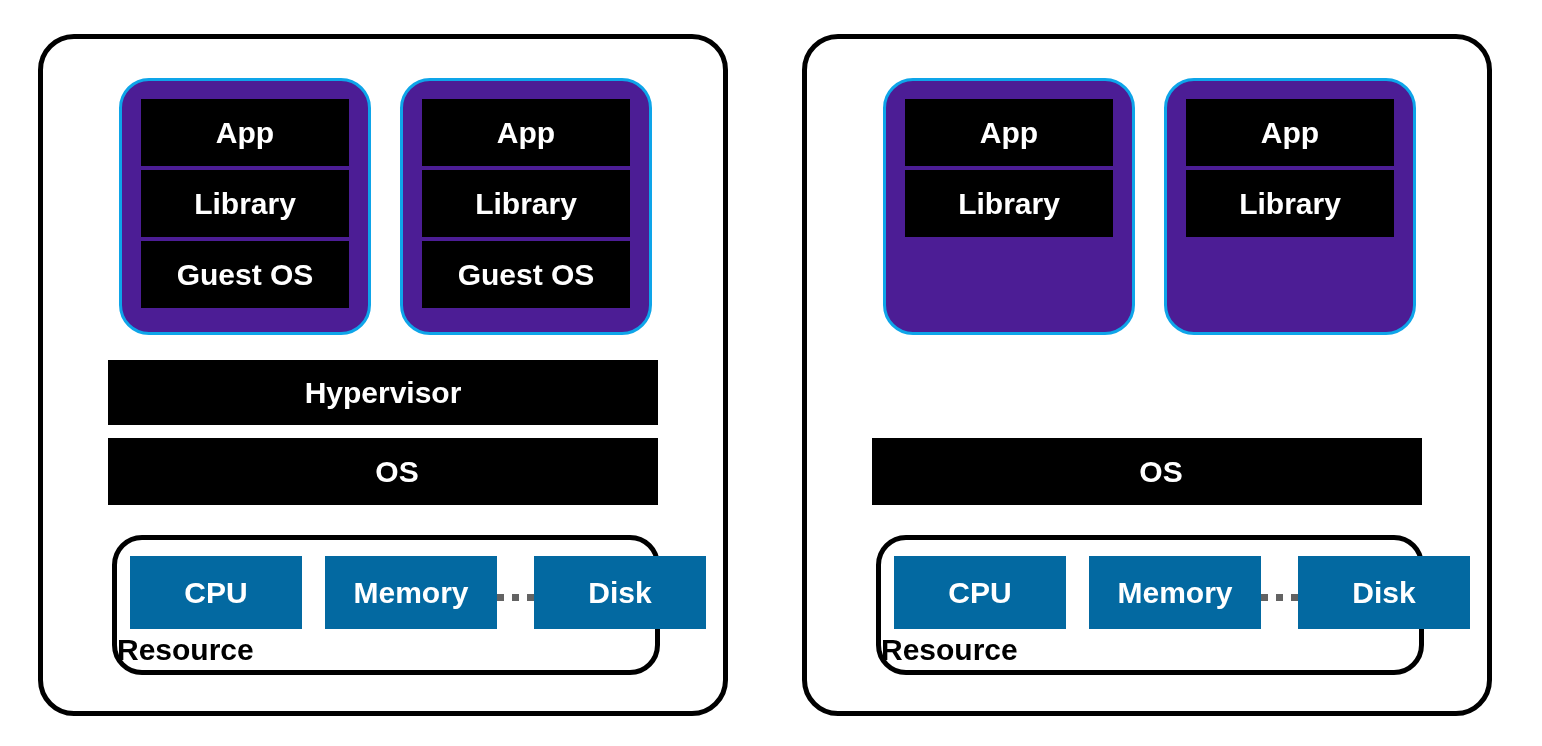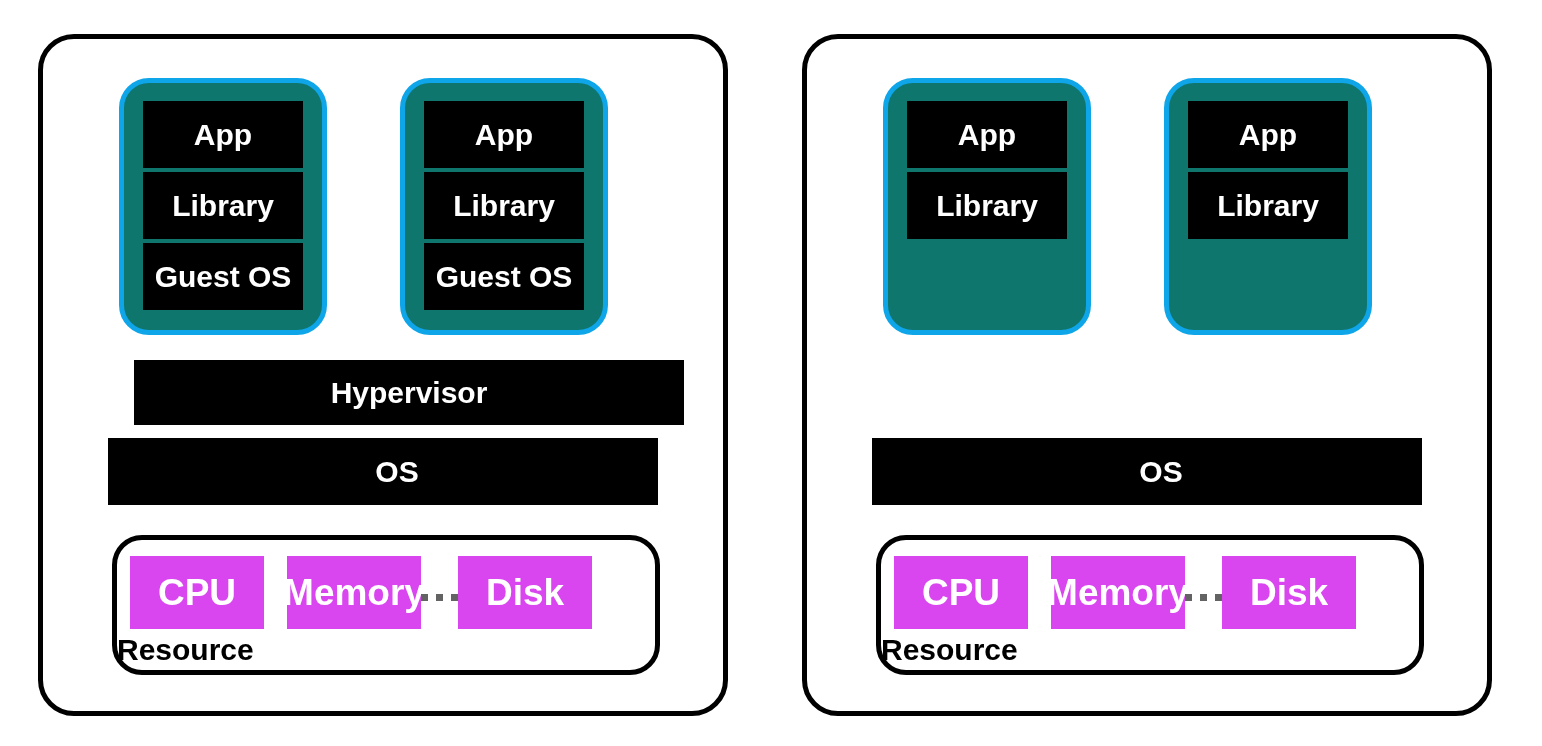--- a/index.html
+++ b/index.html
@@ -6,42 +6,42 @@
   html,body { width:1542px; height:746px; background:#ffffff; overflow:hidden;
               font-family:"Liberation Sans","DejaVu Sans",sans-serif; }
   .stage { position:relative; width:1542px; height:746px; background:#ffffff; }
 
   .panel { position:absolute; top:34px; width:690px; height:682px;
            border:5px solid #000; border-radius:36px; background:#fff; }
   .panel.left  { left:38px; }
   .panel.right { left:802px; }
 
   
-  .unit { position:absolute; top:39px; width:208px; height:257px;
-          border:5px solid #0ea5e9; border-radius:30px; background:#0f766e;
+  .unit { position:absolute; top:39px; width:252px; height:257px;
+          border:3px solid #0ea5e9; border-radius:30px; background:#4c1d95;
           padding:18px 19px 0 19px; display:flex; flex-direction:column; gap:4px; }
   .unit.u1 { left:76px; }
   .unit.u2 { left:357px; }
 
   .bar { height:67px; background:#000; color:#fff; font-weight:700; font-size:30px;
          display:flex; align-items:center; justify-content:center; flex:0 0 auto; }
 
   
   .stackbar { position:absolute; left:65px; width:550px; background:#000; color:#fff;
               font-weight:700; font-size:30px; display:flex; align-items:center;
               justify-content:center; }
-  .stackbar.top { top:321px; height:65px;margin-left:26px; }
+  .stackbar.top { top:321px; height:65px; }
   .stackbar.bottom { top:399px; height:67px;padding-left:28px; }
 
   
   .resource { position:absolute; left:69px; top:496px; width:548px; height:140px;
               border:5px solid #000; border-radius:30px; background:#fff; }
   .res-row { display:flex; padding:16px 7px 0 13px; align-items:flex-start; }
-  .resbox { width:134px; height:73px; background:#d946ef; color:#fff; font-weight:700;
-            font-size:37px; display:flex; align-items:center; justify-content:center;
+  .resbox { width:172px; height:73px; background:#0369a1; color:#fff; font-weight:700;
+            font-size:30px; display:flex; align-items:center; justify-content:center;
             flex:0 0 auto; }
   .resbox + .resbox { margin-left:23px; }
   .dots { width:37px; height:73px; flex:0 0 auto; display:flex; align-items:center;
           justify-content:space-between; transform:translateY(5px); }
   .dot { width:7px; height:7px; background:#636363; }
   .resource-label { height:41px; line-height:41px; color:#000;
                     font-weight:700; font-size:30px; }
 </style>
 </head>
 <body>

